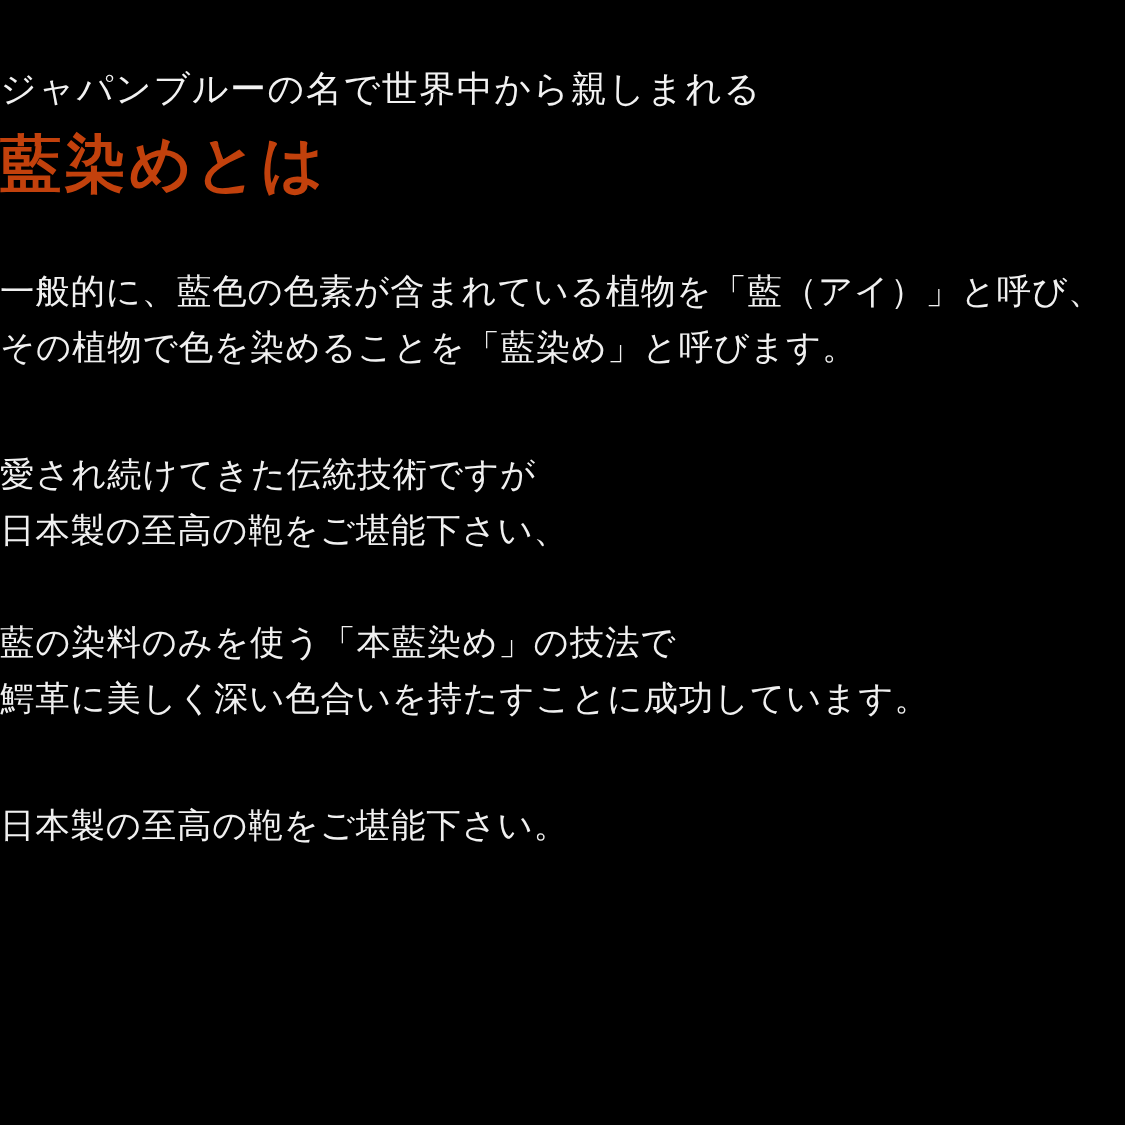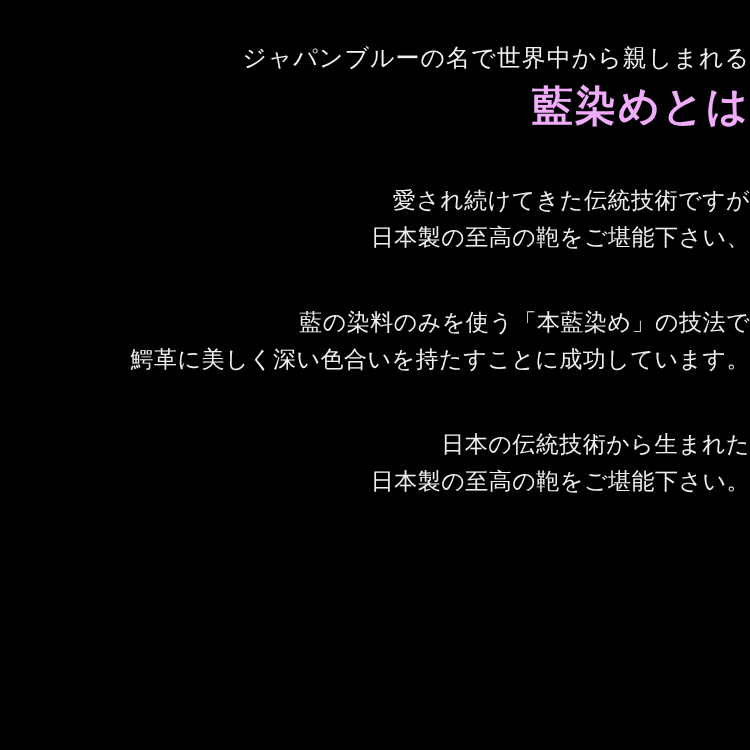--- a/index.html
+++ b/index.html
@@ -4,69 +4,72 @@
 <style>
   * { margin: 0; padding: 0; box-sizing: border-box; }
   html, body { background: #000; }
   .page {
     position: relative;
     width: 750px;
     height: 750px;
     margin: 0 auto;
     background: #000000;
     color: #f5f5f5;
-    font-family: Liberation Mono, monospace;
-    text-align: right;
+    font-family: Liberation Sans, sans-serif;
+    text-align: left;
     overflow: hidden;
     padding-top: 44px;
   }
   .subtitle {
     font-size: 24px;
     line-height: 32px;
     letter-spacing: 1px;
     color: #f2f2f2;
   }
   .title {
     font-size: 41px;
     line-height: 54px;
     font-weight: bold;
     letter-spacing: 2px;
     margin-top: 6px;
-    color: #f0abfc;
+    color: #c2410c;
   }
   .paragraph {
     font-size: 23px;
     line-height: 37px;
     letter-spacing: 0.5px;
     color: #f0f0f0;
   }
   .paragraph.p1 { margin-top: 40px; }
   .paragraph.p2 { margin-top: 48px; }
-  .paragraph.p3 { margin-top: 48px; }
+  .paragraph.p3 { margin-top: 38px; }
   .paragraph.p4 { margin-top: 48px; }
   .line { display: block; }
 </style>
 </head>
 <body>
 
 <div class="page">
 
   <div class="subtitle">ジャパンブルーの名で世界中から親しまれる</div>
 
   <div class="title">藍染めとは</div>
 
+  <div class="paragraph p1">
+    <span class="line">一般的に、藍色の色素が含まれている植物を「藍（アイ）」と呼び、</span>
+    <span class="line">その植物で色を染めることを「藍染め」と呼びます。</span>
+  </div>
 
   <div class="paragraph p2">
     <span class="line">愛され続けてきた伝統技術ですが</span>
     <span class="line">日本製の至高の鞄をご堪能下さい、</span>
   </div>
 
   <div class="paragraph p3">
     <span class="line">藍の染料のみを使う「本藍染め」の技法で</span>
     <span class="line">鰐革に美しく深い色合いを持たすことに成功しています。</span>
   </div>
 
   <div class="paragraph p4">
-    <span class="line">日本の伝統技術から生まれた</span>
     <span class="line">日本製の至高の鞄をご堪能下さい。</span>
   </div>
 
 </div>
 
 </body></html>

